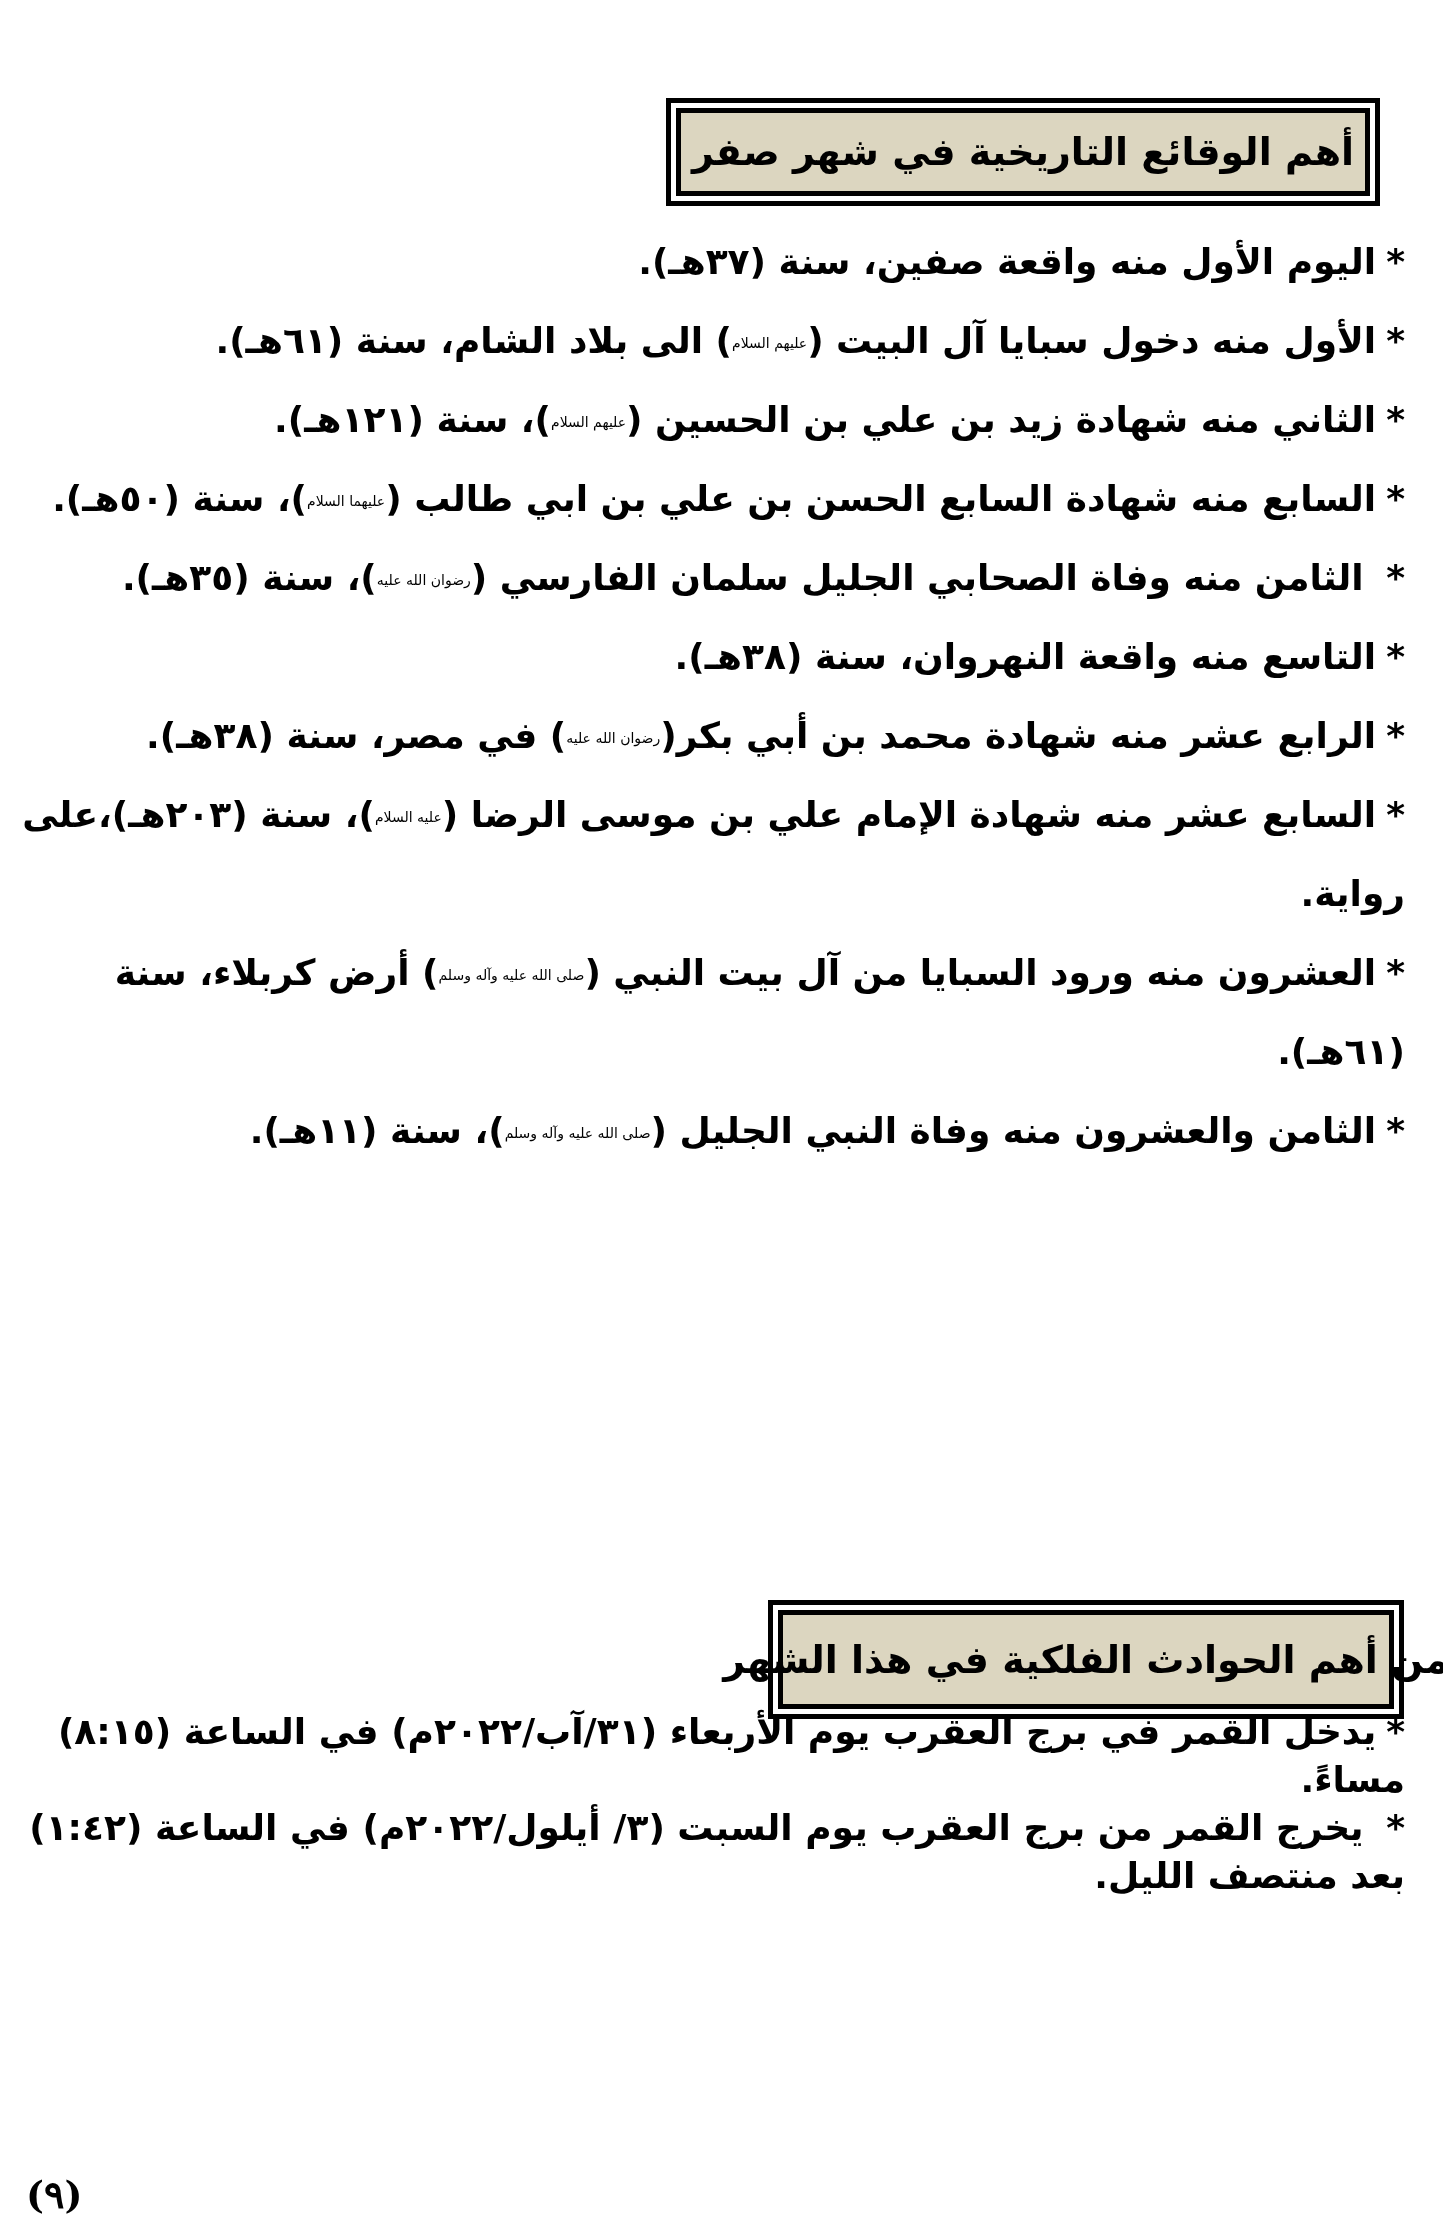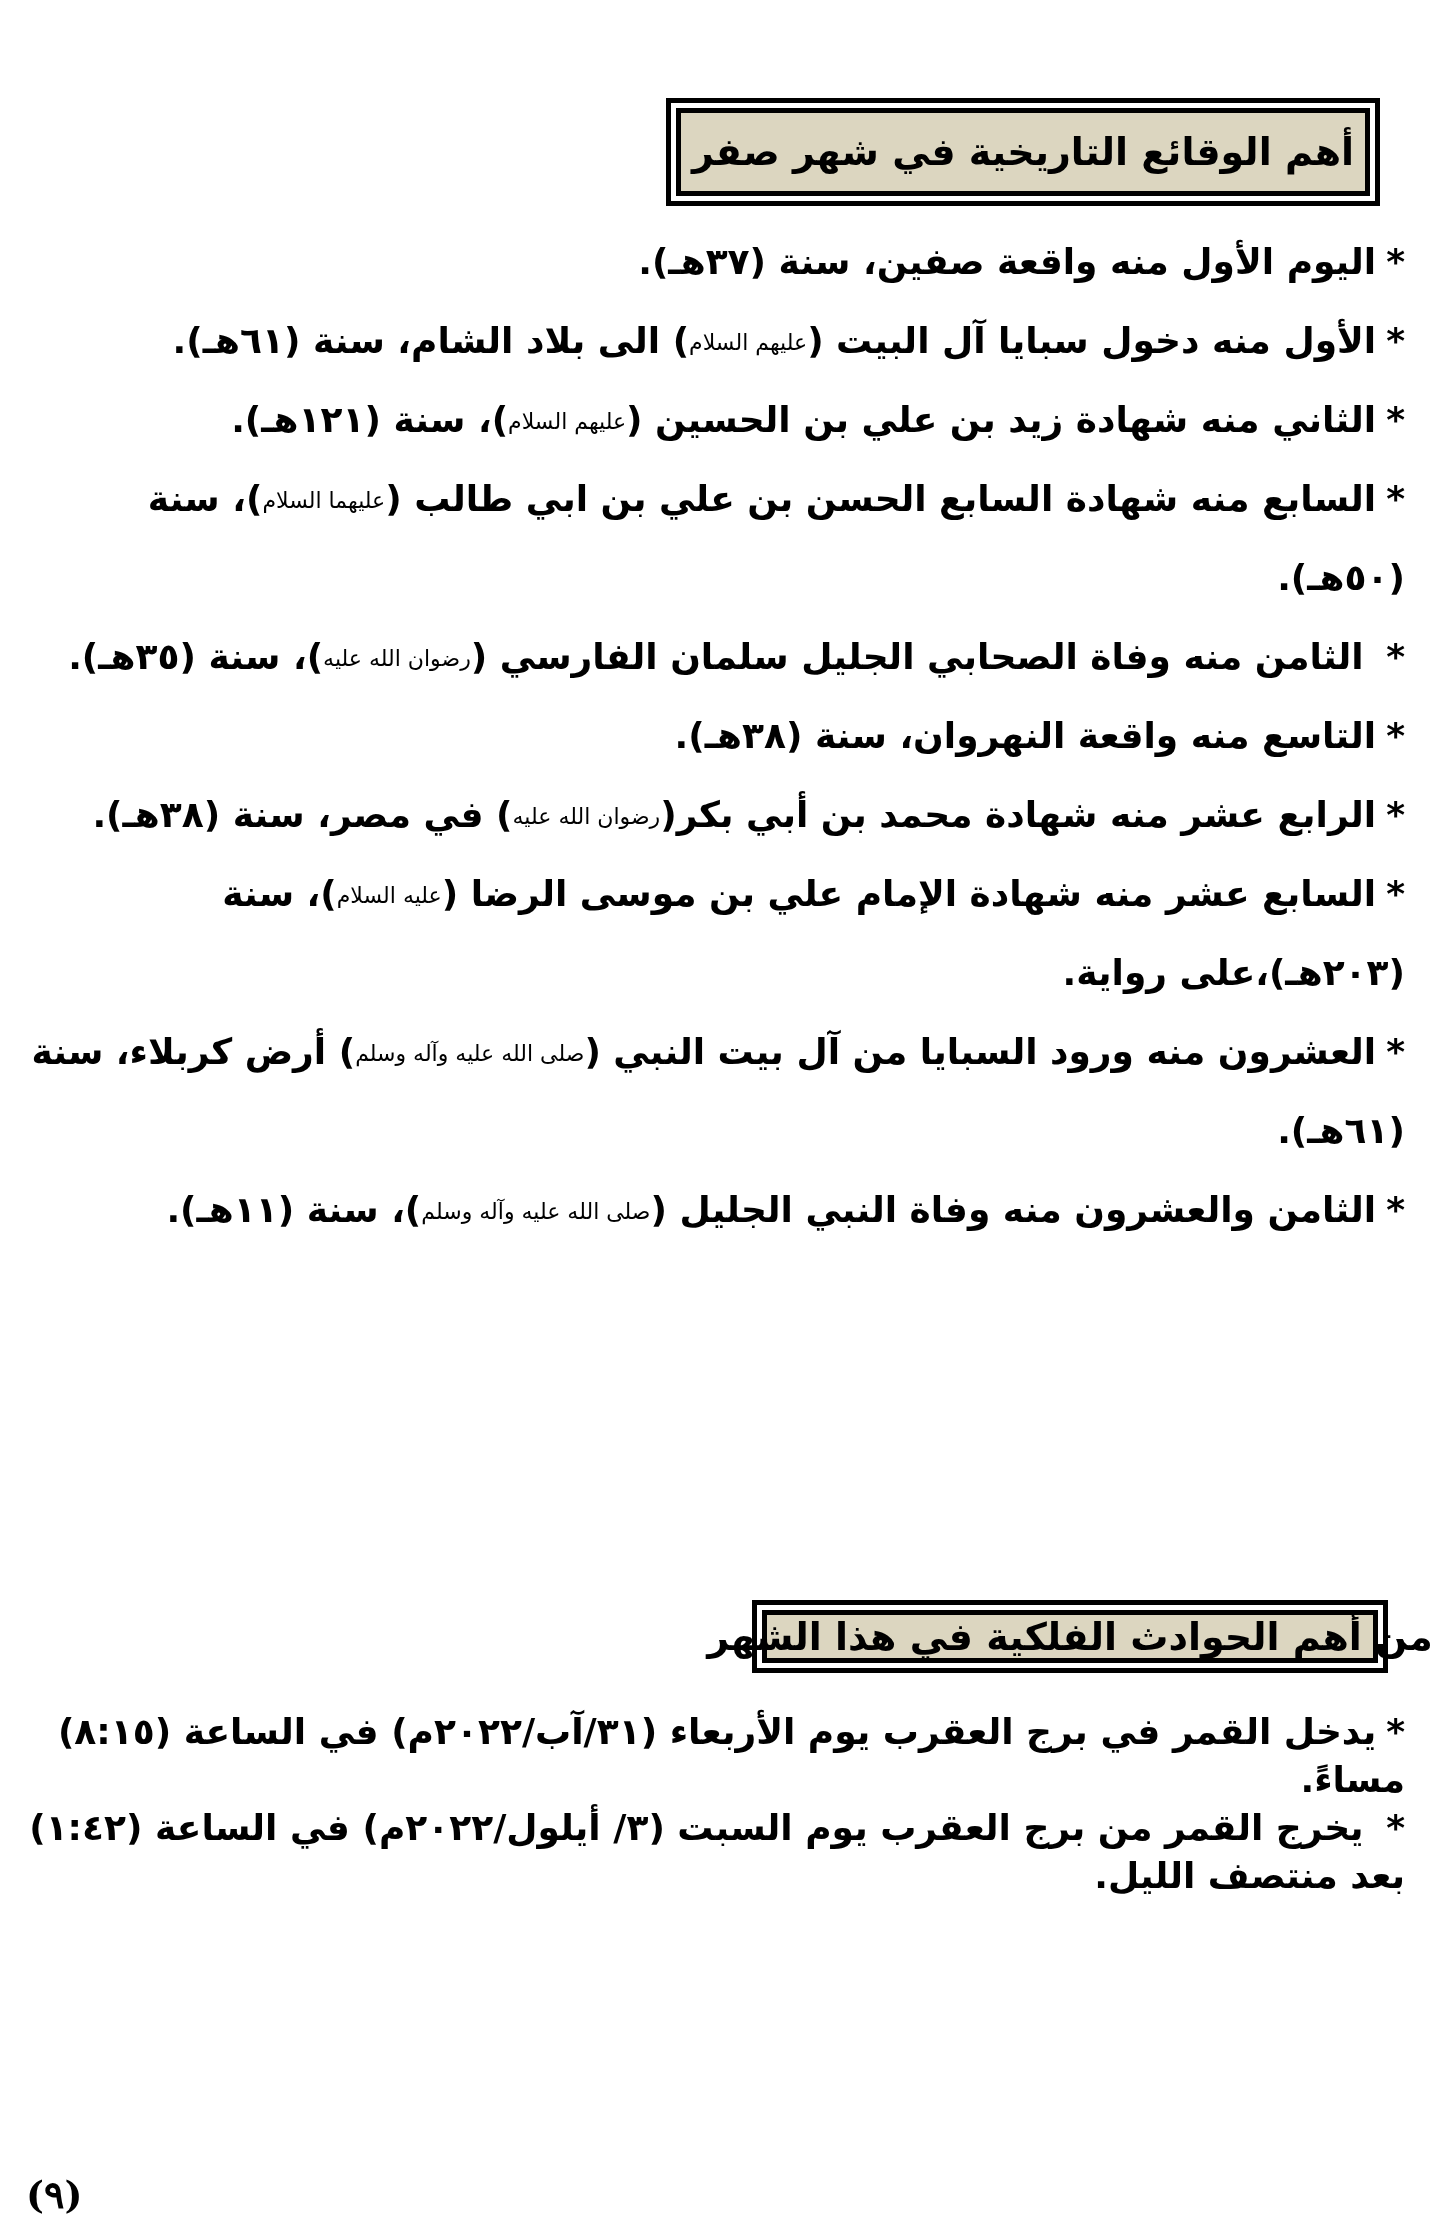--- a/index.html
+++ b/index.html
@@ -28,21 +28,21 @@
       height: 100%;
       box-sizing: border-box;
       display: flex;
       align-items: center;
       justify-content: center;
       font-weight: bold;
       font-size: 38px;
       white-space: nowrap;
     }
     #box1 { left: 666px; top: 98px; width: 714px; height: 108px; }
-    #box2 { left: 752px; top: 1600px; width: 636px; height: 73px; }
+    #box2 { left: 768px; top: 1600px; width: 636px; height: 119px; }
 
     .list {
       position: absolute;
       right: 38px;
       left: 14px;
       margin: 0;
       padding: 0;
       list-style: none;
       direction: rtl;
     }
@@ -50,21 +50,21 @@
       font-weight: bold;
       font-size: 36px;
       line-height: 79px;
       white-space: normal;
     }
     #events { top: 222px; }
     #astro { top: 1708px; }
     #astro li { line-height: 48px; }
     .bullet { margin-left: 10px; }
     .honor {
-      font-size: 22px;
+      font-size: 14px;
       font-weight: normal;
       vertical-align: middle;
       display: inline-block;
       line-height: 1;
     }
     .page-number {
       position: absolute;
       left: 26px;
       top: 2172px;
       font-size: 38px;

